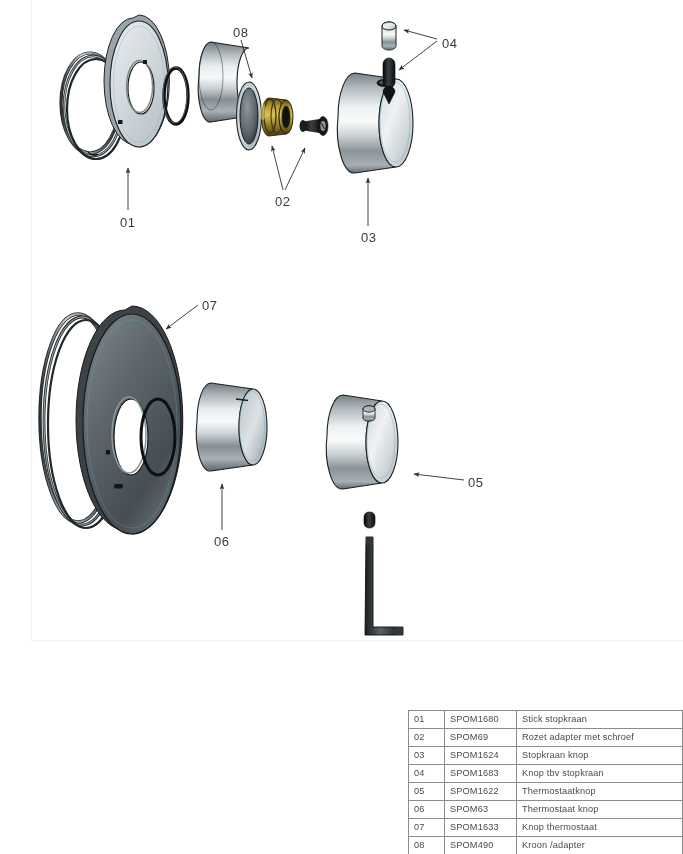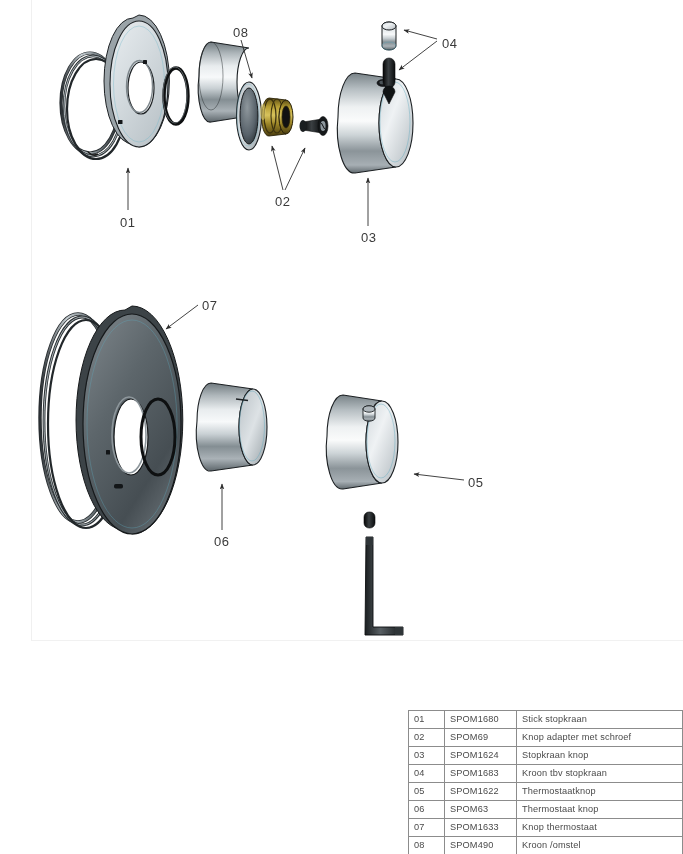--- a/index.html
+++ b/index.html
@@ -293,48 +293,48 @@
   <table class="parts-table">
     <tbody>
       <tr>
         <td class="c-no">01</td>
         <td class="c-code">SPOM1680</td>
         <td class="c-desc">Stick stopkraan</td>
       </tr>
       <tr>
         <td class="c-no">02</td>
         <td class="c-code">SPOM69</td>
-        <td class="c-desc">Knop adapter met schroef</td>
+        <td class="c-desc">Rozet adapter met schroef</td>
       </tr>
       <tr>
         <td class="c-no">03</td>
         <td class="c-code">SPOM1624</td>
         <td class="c-desc">Stopkraan knop</td>
       </tr>
       <tr>
         <td class="c-no">04</td>
         <td class="c-code">SPOM1683</td>
-        <td class="c-desc">Kroon tbv stopkraan</td>
+        <td class="c-desc">Knop tbv stopkraan</td>
       </tr>
       <tr>
         <td class="c-no">05</td>
         <td class="c-code">SPOM1622</td>
         <td class="c-desc">Thermostaatknop</td>
       </tr>
       <tr>
         <td class="c-no">06</td>
         <td class="c-code">SPOM63</td>
         <td class="c-desc">Thermostaat knop</td>
       </tr>
       <tr>
         <td class="c-no">07</td>
         <td class="c-code">SPOM1633</td>
         <td class="c-desc">Knop thermostaat</td>
       </tr>
       <tr>
         <td class="c-no">08</td>
         <td class="c-code">SPOM490</td>
-        <td class="c-desc">Kroon /omstel</td>
+        <td class="c-desc">Kroon /adapter</td>
       </tr>
     </tbody>
   </table>
 
 </div>
 
 </body></html>

